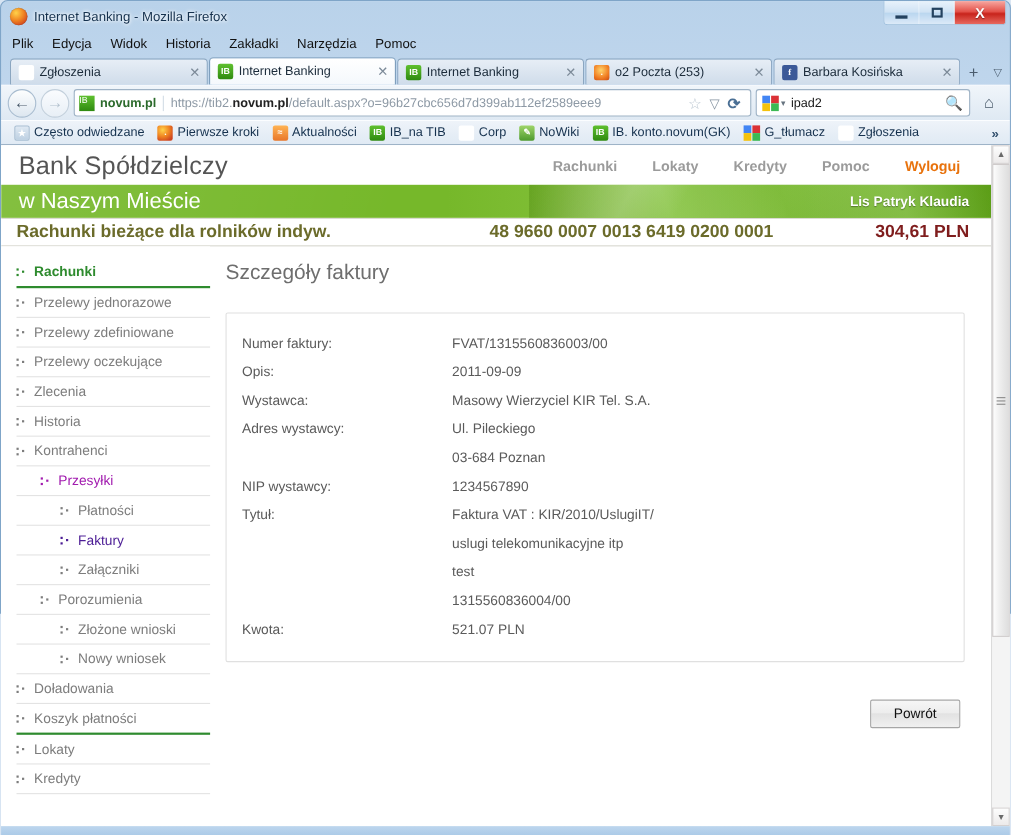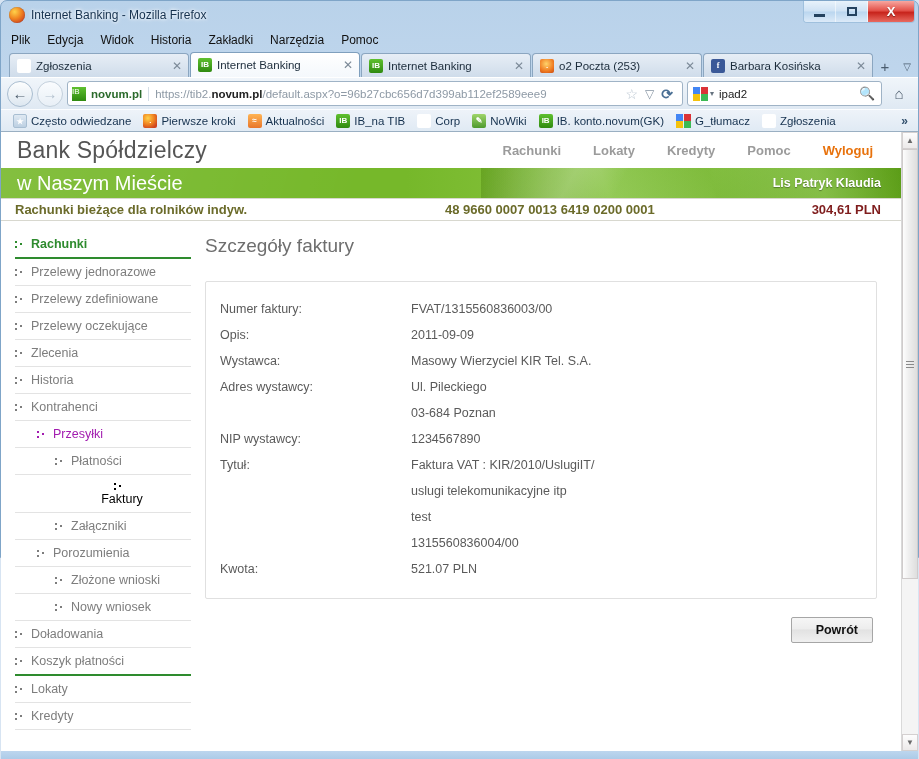--- a/index.html
+++ b/index.html
@@ -302,21 +302,21 @@
     padding-right: 4px;
   }
 
   
   .acct-bar {
     border-top: 1px solid #d8d8cf;
     border-bottom: 1px solid #d8d8cf;
     background: #fff;
     display: flex;
     padding: 3px 14px 3px 14px;
-    font-size: 13px;
+    font-size: 16px;
     font-weight: bold;
     color: #6b6b2a;
     align-items: flex-start;
     min-height: 20px;
   }
   .acct-name { flex: 0 0 430px; color: #6b6b2a; }
   .acct-num { flex: 0 0 300px; color: #6b6b2a; }
   .acct-bal { margin-left: auto; color: #7f1d1d; white-space: nowrap; padding-right: 6px; }
 
   
@@ -333,21 +333,21 @@
     font-size: 12.5px;
     color: #7d7d7d;
     display: flex;
     align-items: center;
     white-space: nowrap;
   }
   .menu-item .dots { margin-right: 7px; flex: 0 0 auto; }
   .menu-item.active { color: #2e8b2e; font-weight: bold; border-bottom: 2px solid #2e8b2e; }
   .menu-item.orange { color: #e8720c; font-weight: bold; }
   .menu-item.orange-sub { color: #a21caf; font-weight: normal; }
-  .menu-item.orange-leaf { color: #000000; flex-direction: column; }
+  .menu-item.orange-leaf { color: #4c1d95; }
   .menu-item.lvl2 { padding-left: 22px; }
   .menu-item.lvl3 { padding-left: 40px; }
   .menu-item.greenline { border-bottom: 2px solid #2e8b2e; }
   .dots {
     display: inline-block;
     width: 9px; height: 11px;
     position: relative;
   }
   .dots i { position: absolute; width: 2px; height: 2px; background: currentColor; display:block; }
   .d1 { left: 0; top: 2px; }
@@ -376,26 +376,27 @@
     color: #5a5a5a;
     line-height: 26px;
   }
   .dlabel { flex: 0 0 205px; padding-left: 14px; }
   .dval { flex: 1 1 auto; }
   .btn-row { display: flex; justify-content: flex-end; padding: 18px 4px 0 0; }
   .btn {
     min-width: 82px;
     padding: 5px 14px;
     font-size: 12.5px;
-    font-weight: bold;
+    font-weight: normal;
     color: #111;
     background: linear-gradient(to bottom, #f6f6f6 0%, #ededed 45%, #e2e2e2 50%, #f0f0f0 100%);
     border: 1px solid #a6a6a6;
     border-radius: 2px;
-    text-align: right;
+    text-align: center;
+    margin-top: 16px;
   }
 
   
   .pagescroll {
     width: 17px;
     flex: 0 0 17px;
     background: #f0f0f0;
     border-left: 1px solid #d9d9d9;
     position: relative;
     display: flex;

